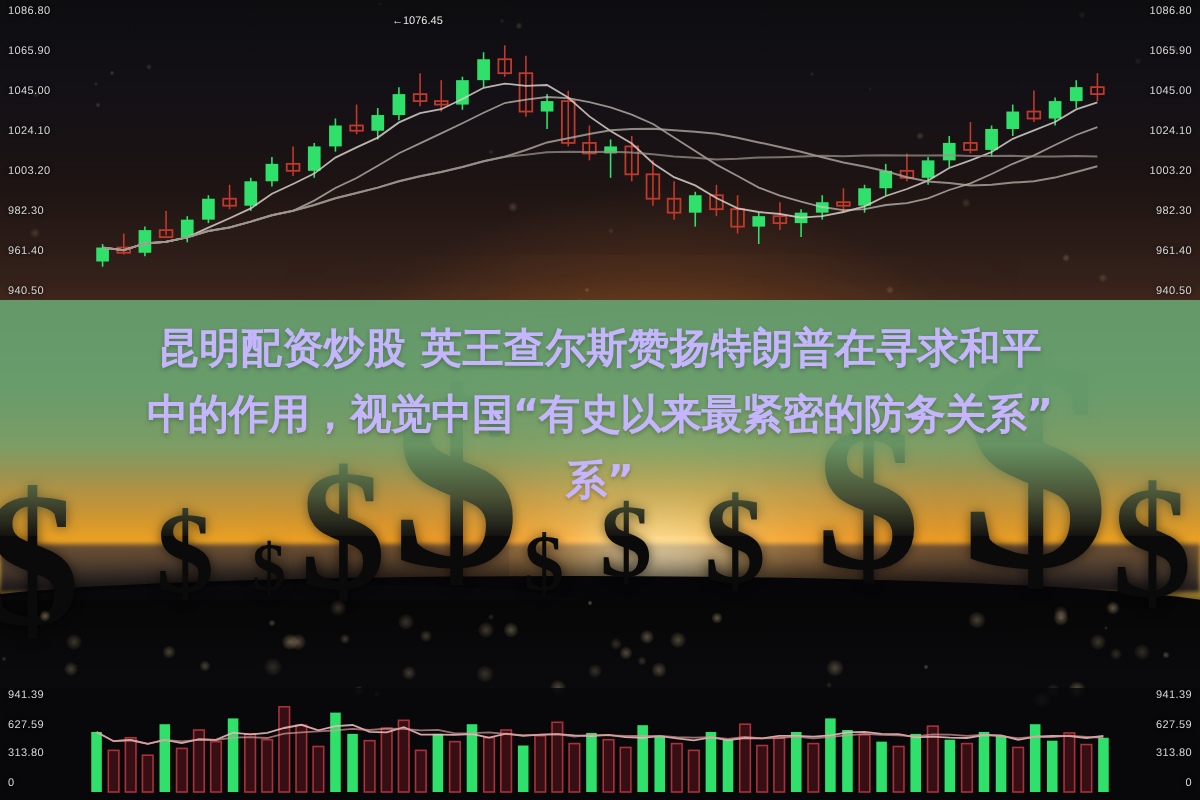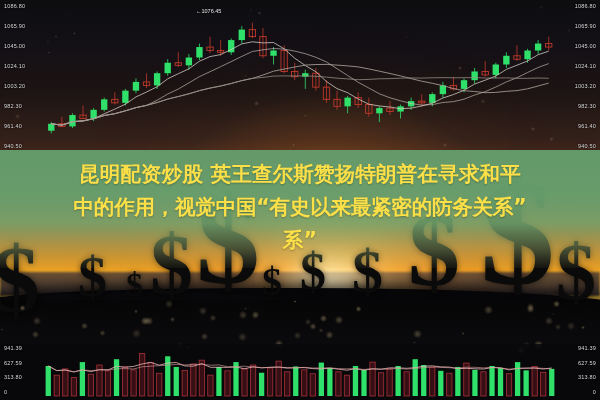--- a/index.html
+++ b/index.html
@@ -143,21 +143,21 @@
       rgba(104,160,110,0.96) 38%,
       rgba(118,168,112,0.86) 62%,
       rgba(150,170,105,0.45) 83%,
       rgba(190,165,90,0.06) 100%);
   }
   .headline {
     position: absolute;
     left: 0; right: 0;
     top: 158px;
     text-align: center;
-    color: #fde047;
+    color: #c4b5fd;
     font-size: 20.5px;
     font-weight: 700;
     line-height: 33px;
     letter-spacing: 0.2px;
     font-family: "DejaVu Sans", "Liberation Sans", sans-serif;
     text-shadow: 0 1px 2px rgba(0,0,0,0.25);
     white-space: nowrap;
   }
   .headline .line2 { letter-spacing: -0.2px; }
   .headline .line3 { }

